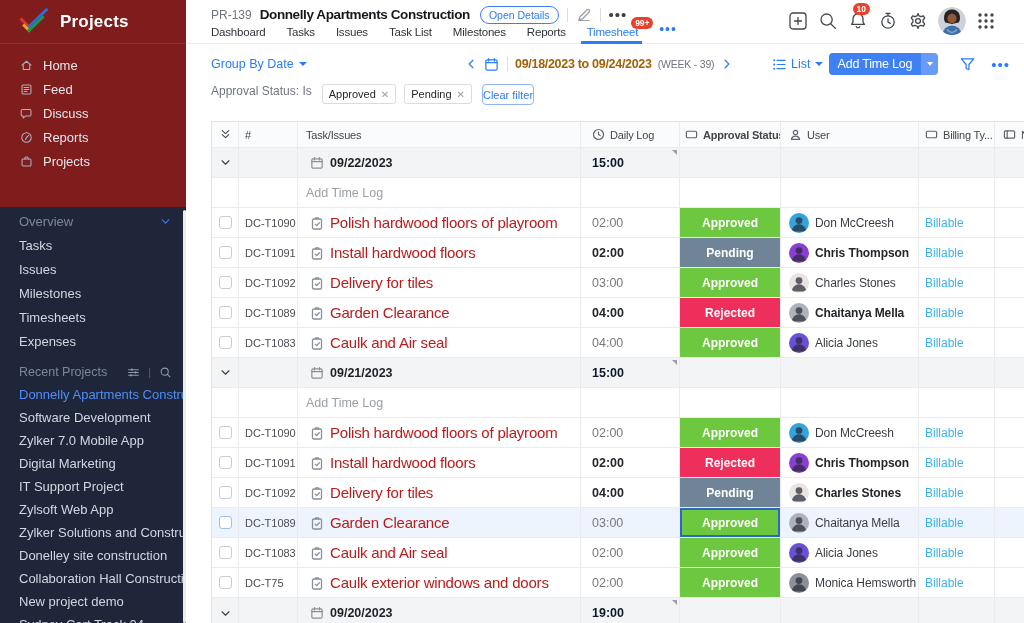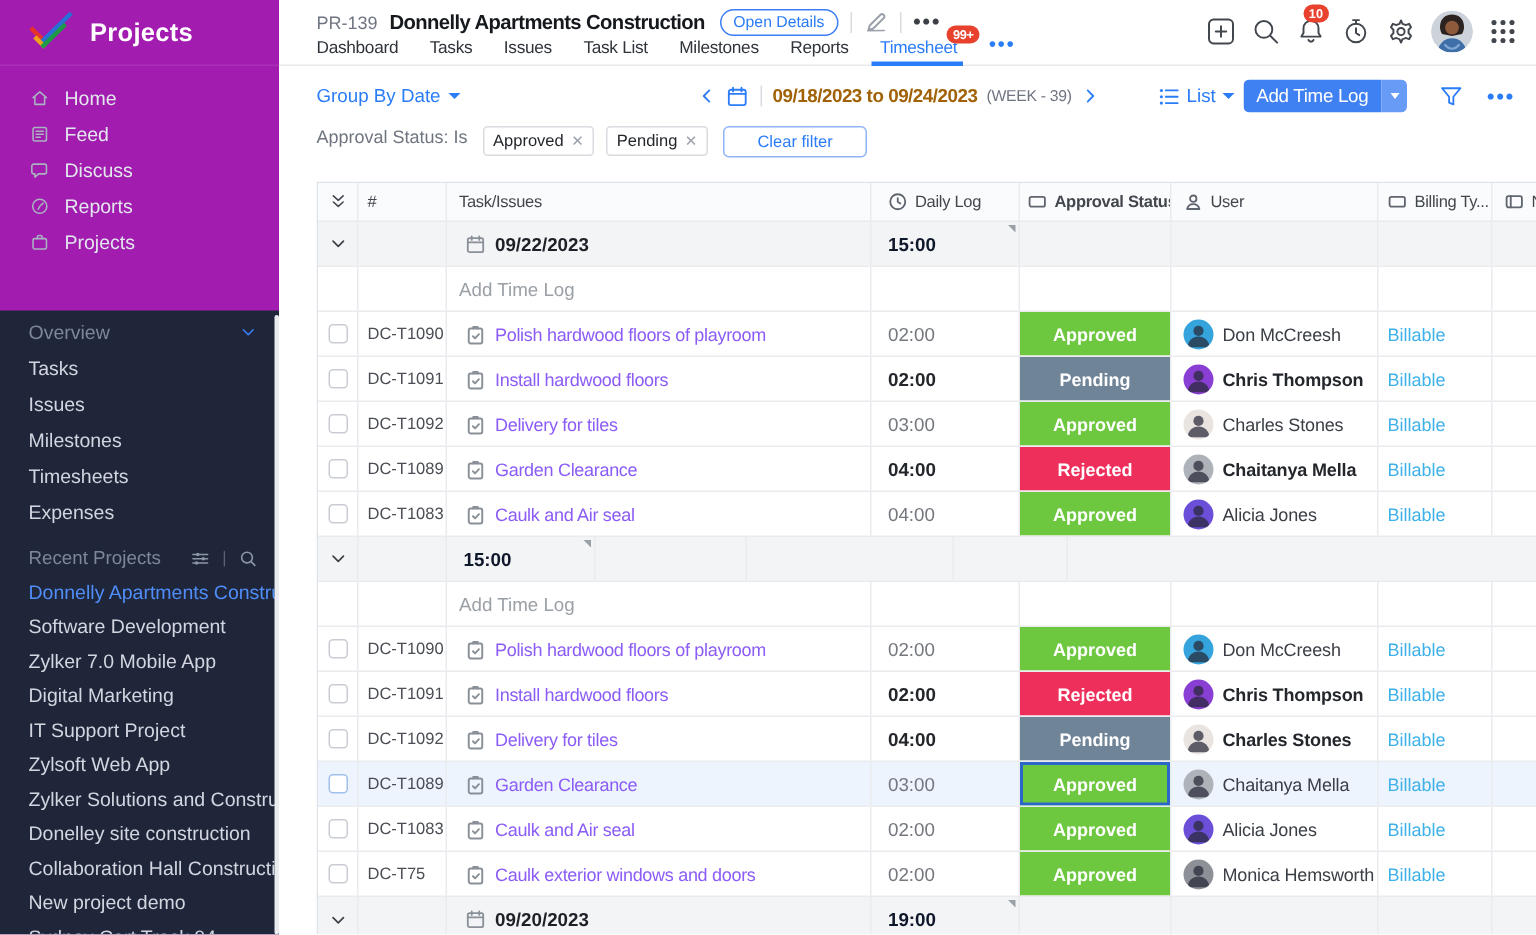--- a/index.html
+++ b/index.html
@@ -3,21 +3,21 @@
 <meta charset="utf-8">
 <title>Projects - Timesheet</title>
 <style>
 * { margin:0; padding:0; box-sizing:border-box; }
 html,body { width:1024px; height:623px; overflow:hidden; background:#fff;
   font-family:"Liberation Sans","DejaVu Sans",sans-serif; -webkit-font-smoothing:antialiased; }
 .app { display:flex; width:1024px; height:623px; }
 .icon { flex:0 0 auto; }
 
 
-.sidebar { width:186px; height:623px; background:#a21caf; color:#c9ceda; position:relative; flex:0 0 186px; }
+.sidebar { width:186px; height:623px; background:#7f1d1d; color:#c9ceda; position:relative; flex:0 0 186px; }
 .sb-logo { height:44px; display:flex; align-items:center; gap:9px; padding-left:19px;
   border-bottom:1px solid rgba(255,255,255,.09); }
 .sb-logo .brand { color:#fff; font-size:17px; font-weight:700; letter-spacing:.2px; }
 .sb-nav { padding-top:9px; height:154px; }
 .nav-item { height:24px; display:flex; align-items:center; gap:10px; padding-left:20px;
   font-size:13px; color:#e3e7ee; cursor:pointer; }
 .nav-item .icon { width:13px; height:13px; color:#aab1c0; }
 .sb-lower { position:absolute; top:207px; bottom:0; left:0; right:0; background:#20263a; padding-top:2px; overflow:hidden; }
 .ov-head { height:24px; display:flex; align-items:center; justify-content:space-between;
   padding:0 14px 0 19px; color:#7e8799; font-size:13px; }
@@ -44,21 +44,21 @@
 .ph-divider { width:1px; height:14px; background:#d8dbe0; }
 .ph-top .icon { color:#9aa0aa; }
 .dots { color:#3c4046; font-size:15px; letter-spacing:1px; line-height:1; cursor:pointer; }
 .tabs { display:flex; align-items:flex-end; gap:21px; height:20px; margin-top:0; }
 .tab { font-size:11.5px; letter-spacing:-.2px; color:#2f333a; padding-bottom:6px; position:relative; cursor:pointer; white-space:nowrap; }
 .tab.active { color:#2a7cf7; }
 .tab.active::after { content:""; position:absolute; left:-6px; right:-4px; bottom:0; height:3px; background:#2a7cf7; }
 .tab-badge { position:absolute; top:-9px; right:-15px; background:#e8422f; color:#fff; font-size:8.5px;
   font-weight:700; border-radius:7px; padding:1.5px 4px; line-height:1; }
 .tabs-more { color:#2a7cf7; font-size:14px; letter-spacing:1px; padding-bottom:8px; cursor:pointer; }
-.top-icons { position:absolute; top:7px; right:12px; display:flex; align-items:center; gap:10px; }
+.top-icons { position:absolute; top:7px; right:28px; display:flex; align-items:center; gap:10px; }
 .ti { width:20px; height:28px; display:flex; align-items:center; justify-content:center; color:#42464d;
   position:relative; cursor:pointer; }
 .badge-red { position:absolute; top:-4px; right:-2px; background:#e8422f; color:#fff; font-size:8.5px;
   font-weight:700; border-radius:7px; padding:1.5px 4px; line-height:1; }
 .avatar-top { width:28px; height:28px; border-radius:50%; overflow:hidden; cursor:pointer; }
 
 .toolbar { height:40px; display:flex; align-items:center; padding:0 14px 0 25px; position:relative; }
 .group-by { color:#2a7cf7; font-size:12.5px; display:flex; align-items:center; gap:5px; cursor:pointer; }
 .caret { width:0; height:0; border-left:4px solid transparent; border-right:4px solid transparent;
   border-top:4.5px solid currentColor; display:inline-block; }
@@ -78,21 +78,21 @@
 .add-btn .drop-seg .caret { border-top-color:#fff; border-left-width:3.5px; border-right-width:3.5px; }
 .tb-filter { margin-left:21px; color:#2a7cf7; display:flex; align-items:center; cursor:pointer; }
 .tb-more { margin-left:15px; color:#2a7cf7; }
 
 .filter-row { height:37px; display:flex; align-items:flex-start; padding-left:25px; gap:8px; }
 .filter-label { color:#6f7580; font-size:12px; margin-right:2px; }
 .chip { height:20px; border:1px solid #d8dbe0; border-radius:3px; background:#fff; display:inline-flex;
   align-items:center; gap:5px; padding:0 6px; font-size:11px; color:#23262b; }
 .chip .x { color:#9aa0aa; font-size:10px; cursor:pointer; }
 .clear-filter { height:21px; border:1px solid #8fb4f7; border-radius:4px; background:#fff; color:#2a7cf7;
-  font-size:11px; display:inline-flex; align-items:center; padding:0 22px; margin-left:2px; cursor:pointer; }
+  font-size:11px; display:inline-flex; align-items:center; padding:0 0; margin-left:2px; cursor:pointer; }
 
 
 .table-wrap { margin-left:25px; flex:1; overflow:hidden; }
 .grid { width:905px; border:1px solid #dfe2e6; border-bottom:none; }
 .tr { display:flex; height:30px; border-bottom:1px solid #e9ebee; background:#fff; }
 .tr.head { height:26px; background:#fafbfc; }
 .tr.group { background:#f3f4f6; }
 .tr.cut { border-bottom:none; }
 .tr.hl { background:#edf4fd; }
 .td { display:flex; align-items:center; border-right:1px solid #e9ebee; padding:0 8px; position:relative;
@@ -112,21 +112,21 @@
 .grp-chev { color:#3c4046; }
 .g-date { font-weight:700; color:#1d2127; font-size:12.5px; }
 .c-task .icon { color:#8a9098; }
 .g-total { font-weight:700; color:#0f172a; font-size:12.5px; }
 .corner-tri { position:absolute; top:2px; right:2px; width:0; height:0;
   border-top:5px solid #9aa0a6; border-left:5px solid transparent; }
 .add-label { color:#9aa0a6; font-size:12.5px; }
 .checkbox { width:13px; height:13px; border:1px solid #c9cdd3; border-radius:3px; background:#fff; cursor:pointer; }
 .hl .checkbox { border-color:#9fc0ea; }
 .c-id { color:#4a4e54; font-size:11px; }
-.t-label { color:#8b5cf6; font-size:12px; letter-spacing:-.2px; cursor:pointer; }
+.t-label { color:#b91c1c; font-size:15px; letter-spacing:-.2px; cursor:pointer; }
 .t-time { color:#75797f; font-size:12.5px; }
 .emph .t-time { color:#23262b; font-weight:700; }
 .status-fill { width:100%; height:100%; display:flex; align-items:center; justify-content:center;
   color:#fff; font-size:12px; cursor:pointer; }
 .status-fill.sel { box-shadow:inset 0 0 0 2px #2b66c9; }
 .avatar { width:20px; height:20px; border-radius:50%; overflow:hidden; flex:0 0 20px; display:block; }
 .avatar svg { display:block; }
 .u-name { color:#3a3e45; font-size:12px; letter-spacing:-.1px; }
 .emph .u-name { color:#23262b; font-weight:700; }
 .hl .t-time { color:#75797f; font-weight:400; }
@@ -652,20 +652,27 @@
             </div>
 <div class="td c-notes"></div>
 </div>
 <div class="tr group">
 <div class="td c-collapse">
               <svg class="icon grp-chev" width="13" height="13" viewBox="0 0 15 15" fill="none" stroke="currentColor" stroke-width="1.3" stroke-linecap="round" stroke-linejoin="round">
                 <path d="m3.5 5.5 4 4 4-4"></path>
               </svg>
             </div>
 <div class="td c-id"></div>
+<div class="td c-task">
+              <svg class="icon" width="14" height="14" viewBox="0 0 15 15" fill="none" stroke="currentColor" stroke-width="1.3" stroke-linecap="round" stroke-linejoin="round">
+                <rect x="2" y="3" width="11" height="10" rx="1.3"></rect>
+                <path d="M2 6h11M4.8 1.8v2.4M10.2 1.8v2.4"></path>
+              </svg>
+              <span class="g-date">09/21/2023</span>
+            </div>
 <div class="td c-log">
               <span class="g-total">15:00</span>
               <span class="corner-tri"></span>
             </div>
 <div class="td c-status"></div>
 <div class="td c-user"></div>
 <div class="td c-billing"></div>
 <div class="td c-notes"></div>
 </div>
 <div class="tr addrow">

